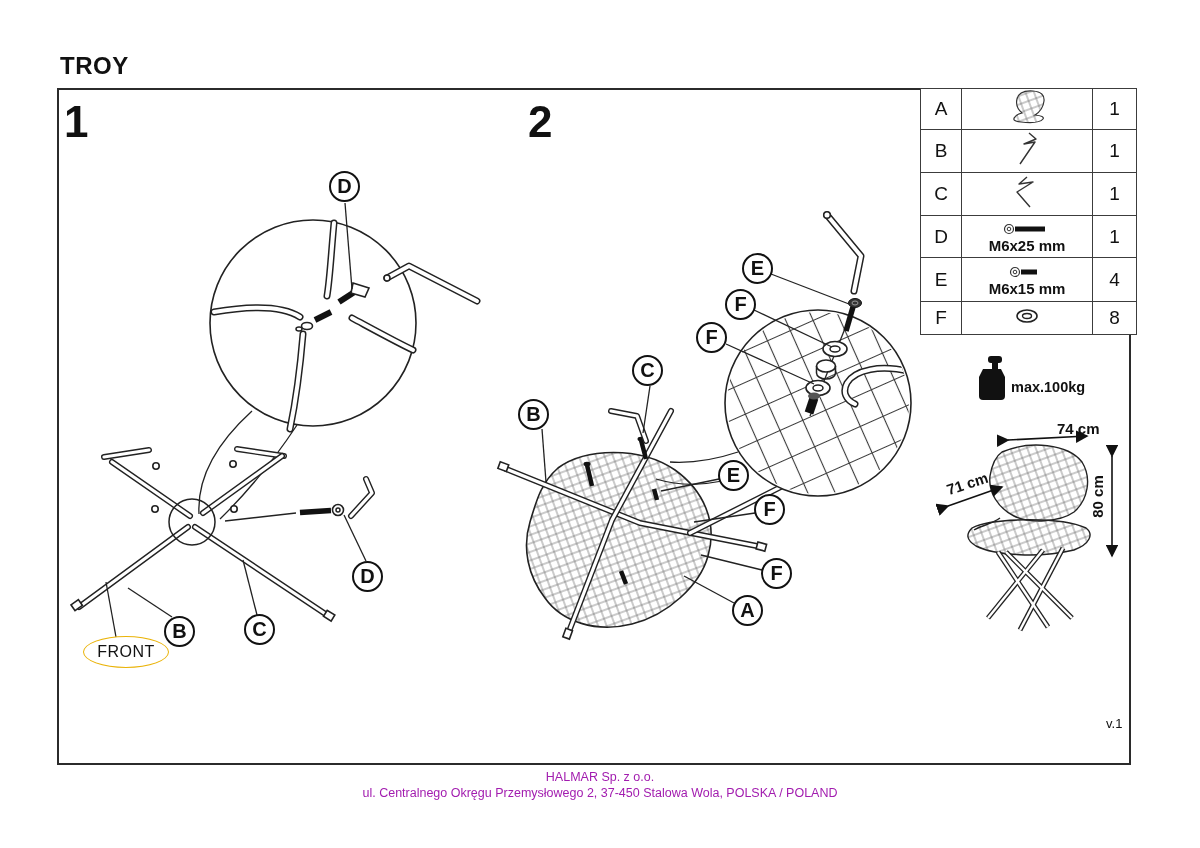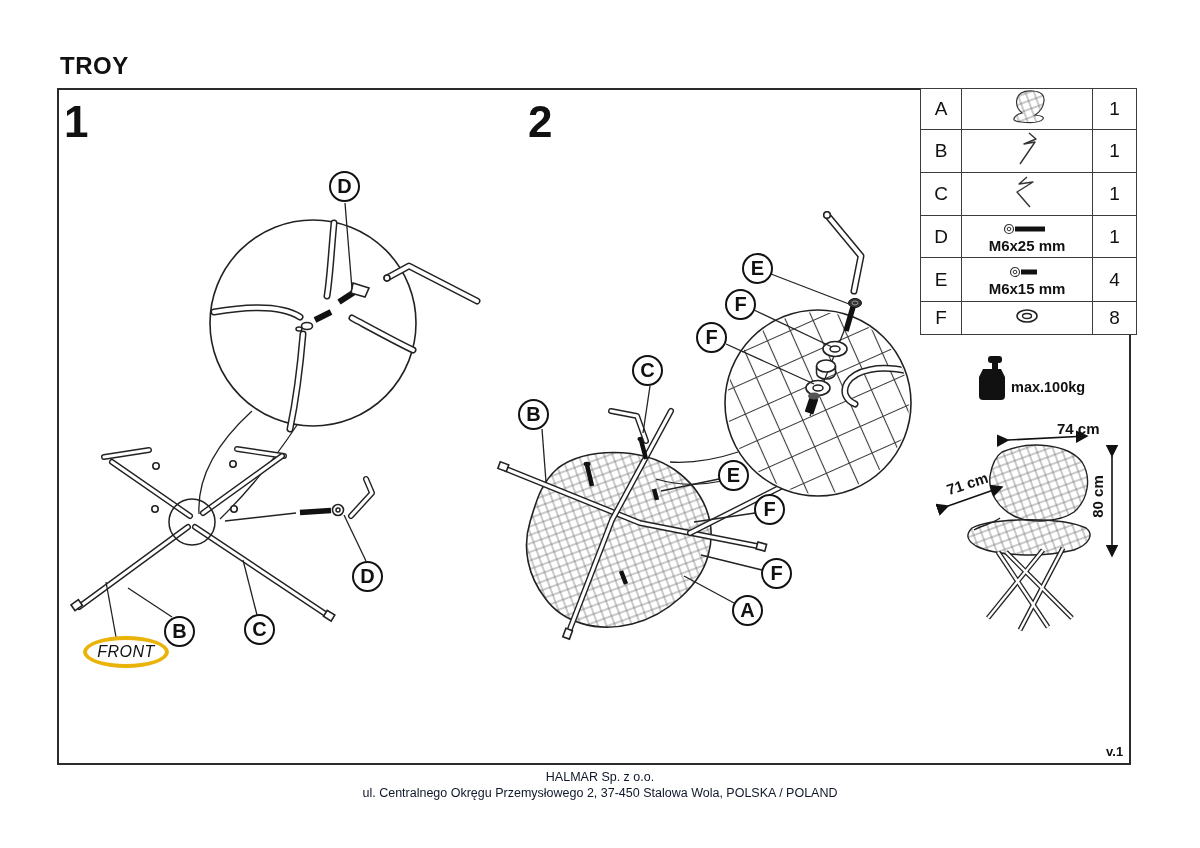--- a/index.html
+++ b/index.html
@@ -6,38 +6,38 @@
   body{width:1200px;height:848px;position:relative;font-family:"Liberation Sans",sans-serif;color:#111;overflow:hidden;}
   .abs{position:absolute;}
   #title{left:60px;top:52px;font-size:24px;font-weight:bold;letter-spacing:.5px;}
   #main-box{left:57px;top:88px;width:1074px;height:677px;border:2px solid #2b2b2b;box-sizing:border-box;}
   .step-num{font-size:44px;font-weight:bold;line-height:1;}
   #step1{left:64px;top:100px;}
   #step2{left:528px;top:100px;}
   #art{left:0;top:0;width:1200px;height:848px;pointer-events:none;}
   .badge{width:31px;height:31px;border:2px solid #111;border-radius:50%;background:#fff;
          display:flex;align-items:center;justify-content:center;font-size:20px;font-weight:bold;box-sizing:border-box;}
-  #front-label{width:86px;height:32px;border:4px solid #eab308;border-radius:50%;background:#fff;
-         display:flex;align-items:center;justify-content:center;font-size:16px;box-sizing:border-box;letter-spacing:.5px;font-style:italic;}
+  #front-label{width:86px;height:32px;border:1px solid #eab308;border-radius:50%;background:#fff;
+         display:flex;align-items:center;justify-content:center;font-size:16px;box-sizing:border-box;letter-spacing:.5px;}
   
   #parts-table{left:920px;top:88px;border-collapse:collapse;background:#fff;}
   #parts-table td{border:1.6px solid #3c3c3c;text-align:center;vertical-align:middle;padding:0;}
   .col-letter{width:40px;font-size:19px;}
   .col-img{width:130px;}
   .col-qty{width:43px;font-size:19px;}
   .spec{font-weight:bold;font-size:15px;line-height:13px;}
   
   #max-load-label{left:1011px;top:379px;font-weight:bold;font-size:14.5px;}
   .dim{font-weight:bold;font-size:15px;white-space:nowrap;}
   #dim-w{left:1023px;top:420px;margin-left:34px;}
   #dim-d{left:946px;top:475px;transform:rotate(-18deg);}
   #dim-h{left:1076px;top:488px;transform:rotate(-90deg);transform-origin:center;}
-  #version{left:1106px;top:744px;font-weight:bold;font-size:13px;}
+  #version{left:1106px;top:716px;font-weight:normal;font-size:13px;}
   
-  #footer{left:0;top:769px;width:1200px;text-align:center;font-size:12.5px;line-height:16px;color:#0f172a;}
+  #footer{left:0;top:769px;width:1200px;text-align:center;font-size:12.5px;line-height:16px;color:#a21caf;}
 </style>
 </head>
 <body>
 
 <div class="abs" id="title">TROY</div>
 <div class="abs" id="main-box"></div>
 <div class="abs step-num" id="step1">1</div>
 <div class="abs step-num" id="step2">2</div>
 
 <svg class="abs" id="art" viewBox="0 0 1200 848">

